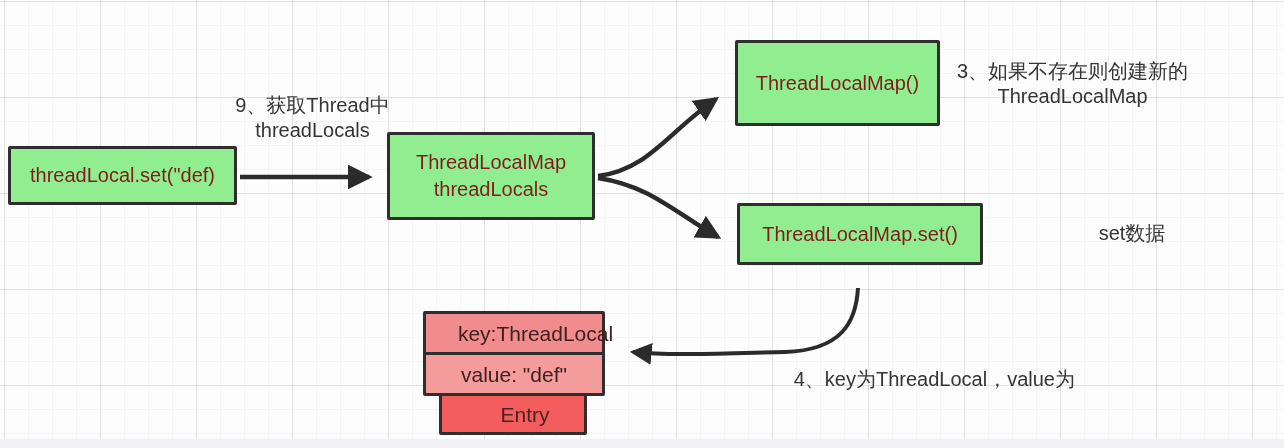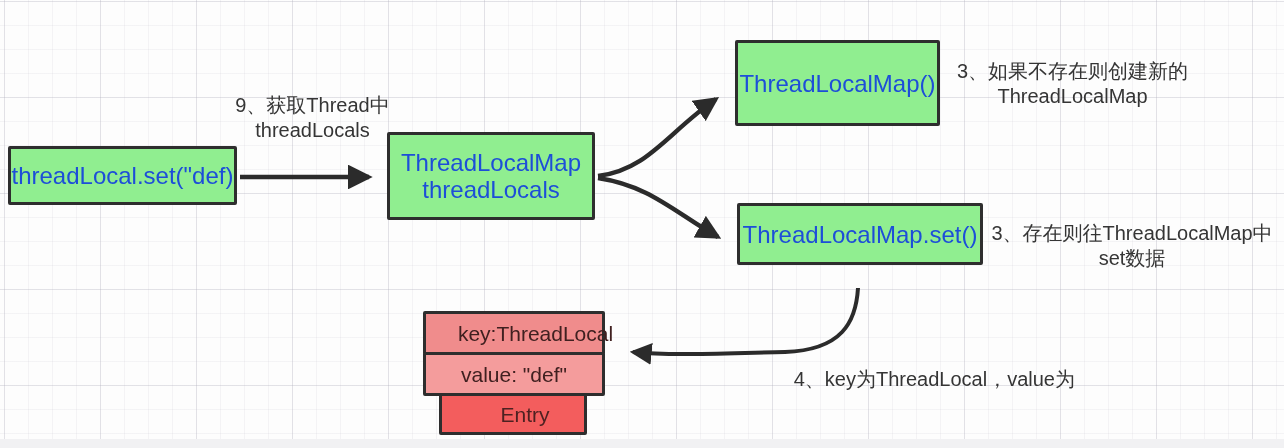--- a/index.html
+++ b/index.html
@@ -21,23 +21,23 @@
     background-position:4px 0,0 1px,4px 0,0 1px;
   }
   .node{
     position:absolute;
     box-sizing:border-box;
     border:3px solid #2e2e2e;
     border-radius:2px;
     display:flex;flex-direction:column;
     align-items:center;justify-content:center;
     text-align:center;
-    font-size:24px;
+    font-size:20px;
     line-height:27px;
-    color:#1d4ed8;
+    color:#7f1d1d;
   }
   .green{background:#90ee90;}
   .pink1{background:#f08c8c;color:#402020;}
   .pink2{background:#f49c9c;color:#402020;}
   .red{background:#f35d5d;color:#4d2121;}
   .ann{
     position:absolute;
     font-size:20px;
     line-height:25px;
     color:#353535;
@@ -111,21 +111,20 @@
     <div>9、获取Thread中</div>
     <div>threadLocals</div>
   </div>
 
   <div class="ann" id="ann-step2">
     <div>3、如果不存在则创建新的</div>
     <div>ThreadLocalMap</div>
   </div>
 
   <div class="ann" id="ann-step3">
-    <div>3、存在则往ThreadLocalMap中</div>
     <div>set数据</div>
   </div>
 
   <div class="ann" id="ann-step4">
     <div>4、key为ThreadLocal，value为</div>
   </div>
 
   <div class="bottom-strip"></div>
 </div>
 

